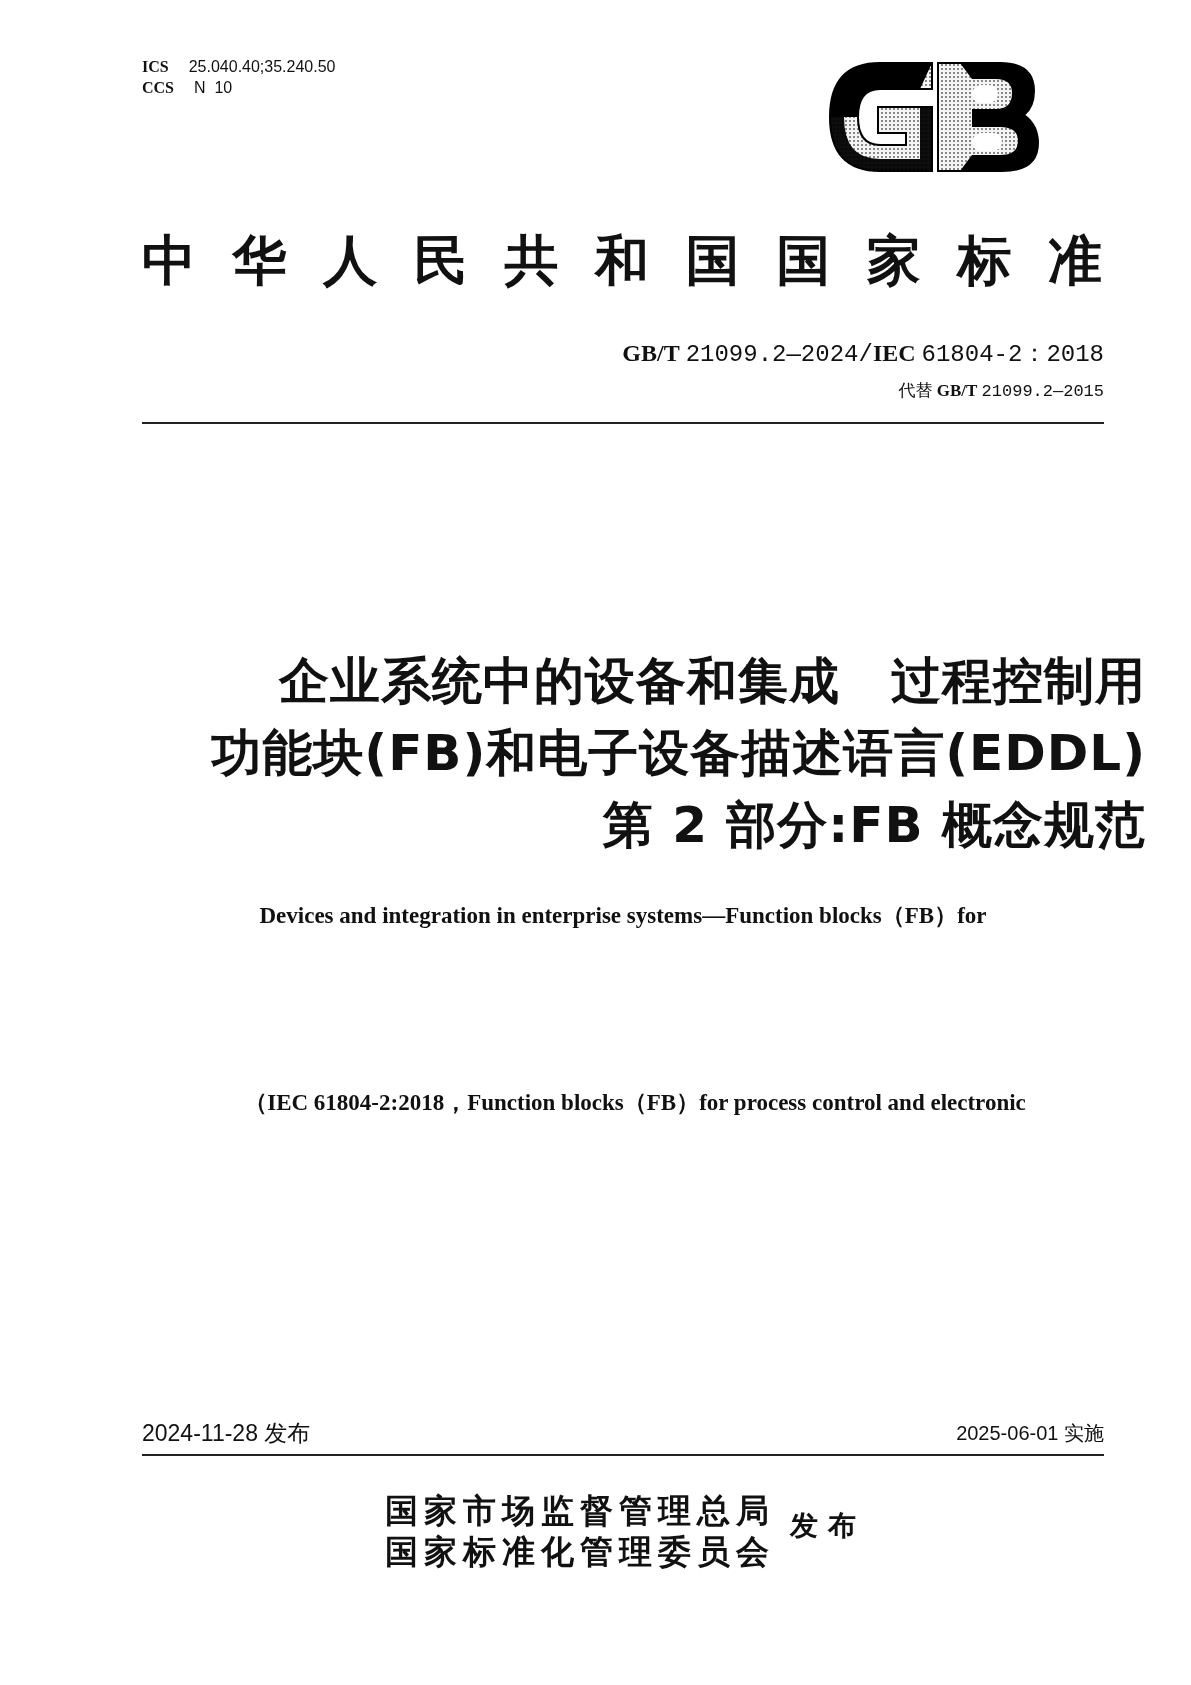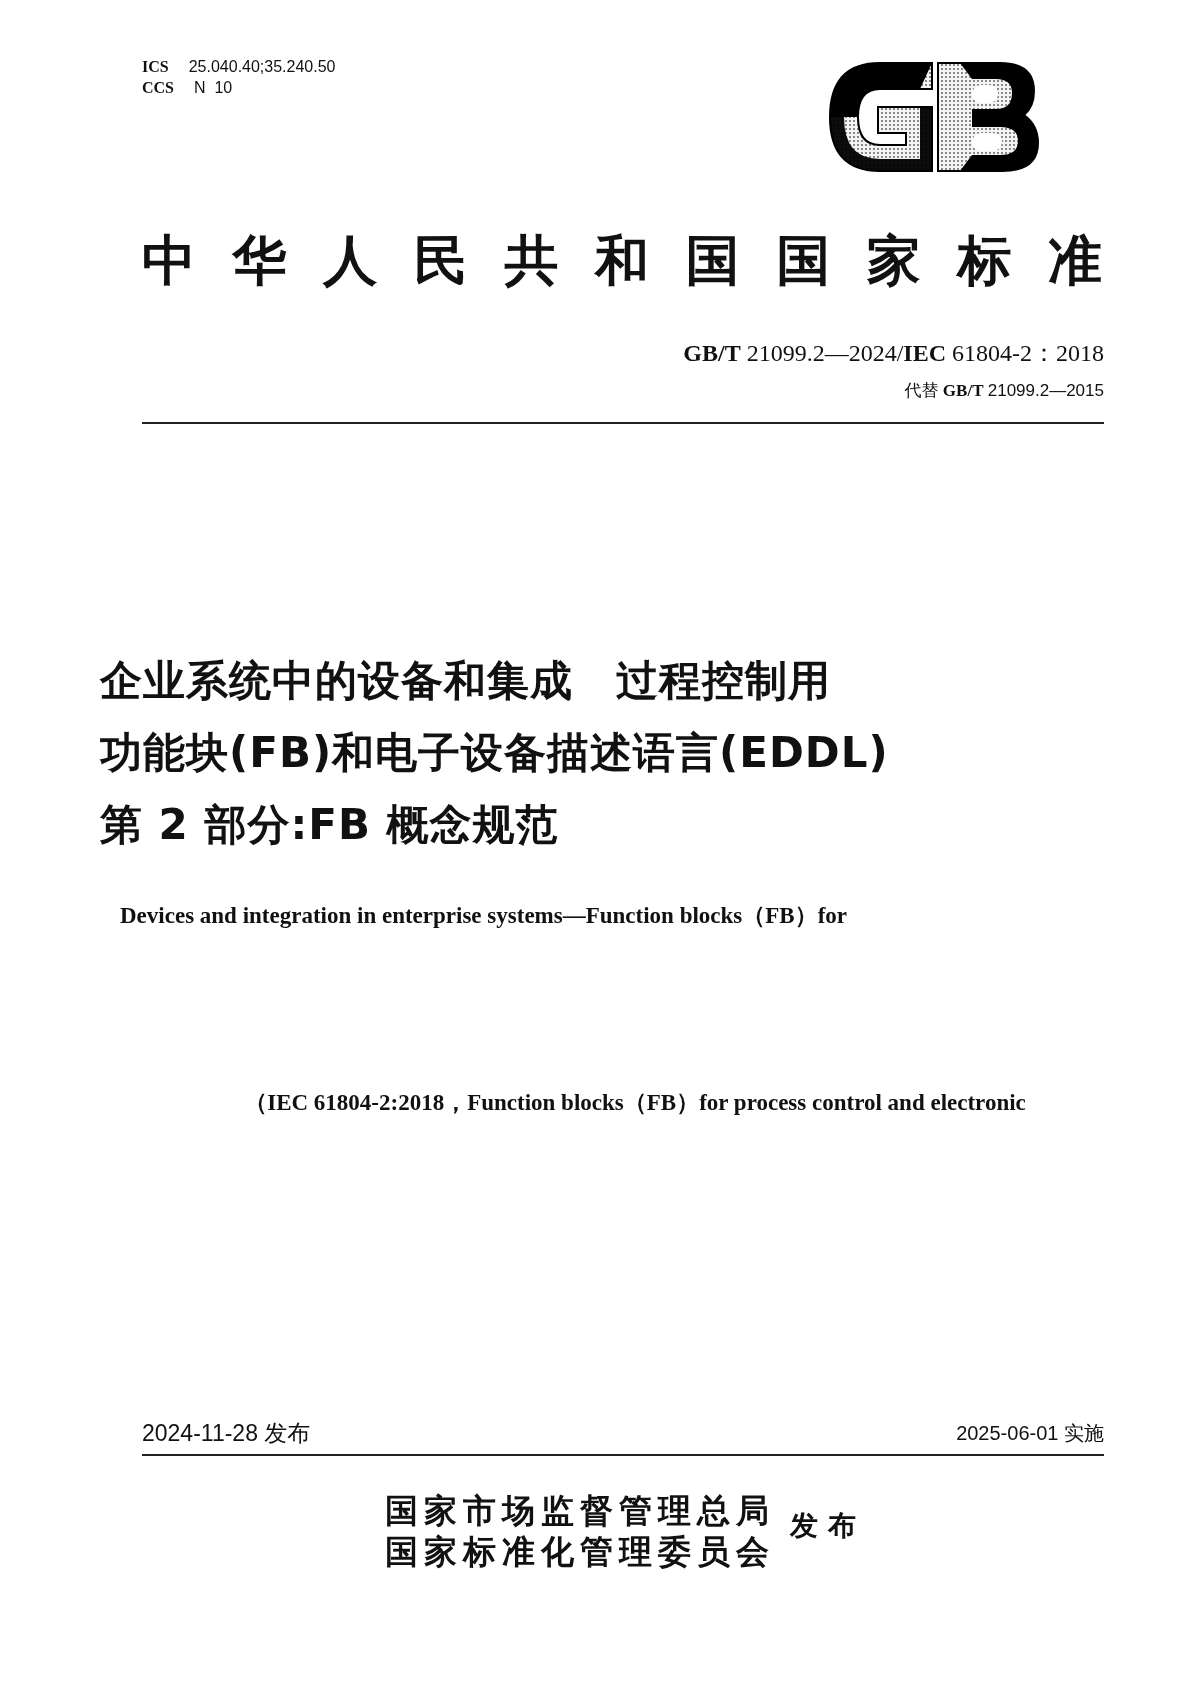--- a/index.html
+++ b/index.html
@@ -10,32 +10,32 @@
   .ics b { font-family: "Liberation Serif", serif; font-weight: bold; }
   .ics span.v { font-family: "Liberation Sans", sans-serif; margin-left: 20px; }
 
   .logo { left: 820px; top: 55px; width: 225px; height: 124px; }
 
   .national { left: 142px; top: 225px; width: 962px; text-align: justify; text-align-last: justify;
               font-family: "DejaVu Serif", "Liberation Serif", serif; font-weight: bold; font-size: 54px; line-height: 70px; letter-spacing: 2px; }
 
   .stdnum { right: 87px; top: 338px; text-align: right; font-size: 24px; line-height: 30px; }
   .stdnum b { font-family: "Liberation Serif", serif; font-weight: bold; }
-  .stdnum span.n { font-family: Liberation Serif, serif; }
+  .stdnum span.n { font-family: Liberation Mono, monospace; }
   .replace { right: 87px; top: 380px; text-align: right; font-size: 17px; line-height: 22px; }
   .replace b { font-family: "Liberation Serif", serif; font-weight: bold; }
-  .replace span { font-family: Liberation Sans, sans-serif; }
+  .replace span { font-family: Liberation Mono, monospace; }
 
   .rule { left: 142px; width: 962px; height: 2px; background: #222; }
 
-  .title-cn { left: 100px; width: 1046px; top: 645px; text-align: left;
-              font-family: "DejaVu Sans", "Liberation Sans", sans-serif; font-weight: bold; font-size: 42px; line-height: 72px; letter-spacing: 1px; }
+  .title-cn { left: 100px; width: 1046px; top: 645px; text-align: right;
+              font-family: "DejaVu Sans", "Liberation Sans", sans-serif; font-weight: bold; font-size: 50px; line-height: 72px; letter-spacing: 1px; }
   .title-cn .l { display: block; white-space: nowrap; }
 
-  .title-en { left: 120px; width: 1006px; top: 896px; text-align: left;
+  .title-en { left: 120px; width: 1006px; top: 896px; text-align: center;
               font-family: "Liberation Serif", serif; font-weight: bold; font-size: 23px; line-height: 40px; }
   .title-en .l { display: block; white-space: nowrap; }
 
   .title-iec { left: 132px; width: 1006px; top: 1083px; text-align: center;
                font-family: "Liberation Serif", serif; font-weight: bold; font-size: 23px; line-height: 39px; }
   .title-iec .l { display: block; white-space: nowrap; }
 
   .date-left { left: 142px; top: 1418px; font-family: "Liberation Sans", sans-serif; font-size: 23px; line-height: 30px; }
   .date-right { right: 87px; top: 1418px; font-family: "Liberation Sans", sans-serif; font-size: 20px; line-height: 30px; text-align: left; }
 

